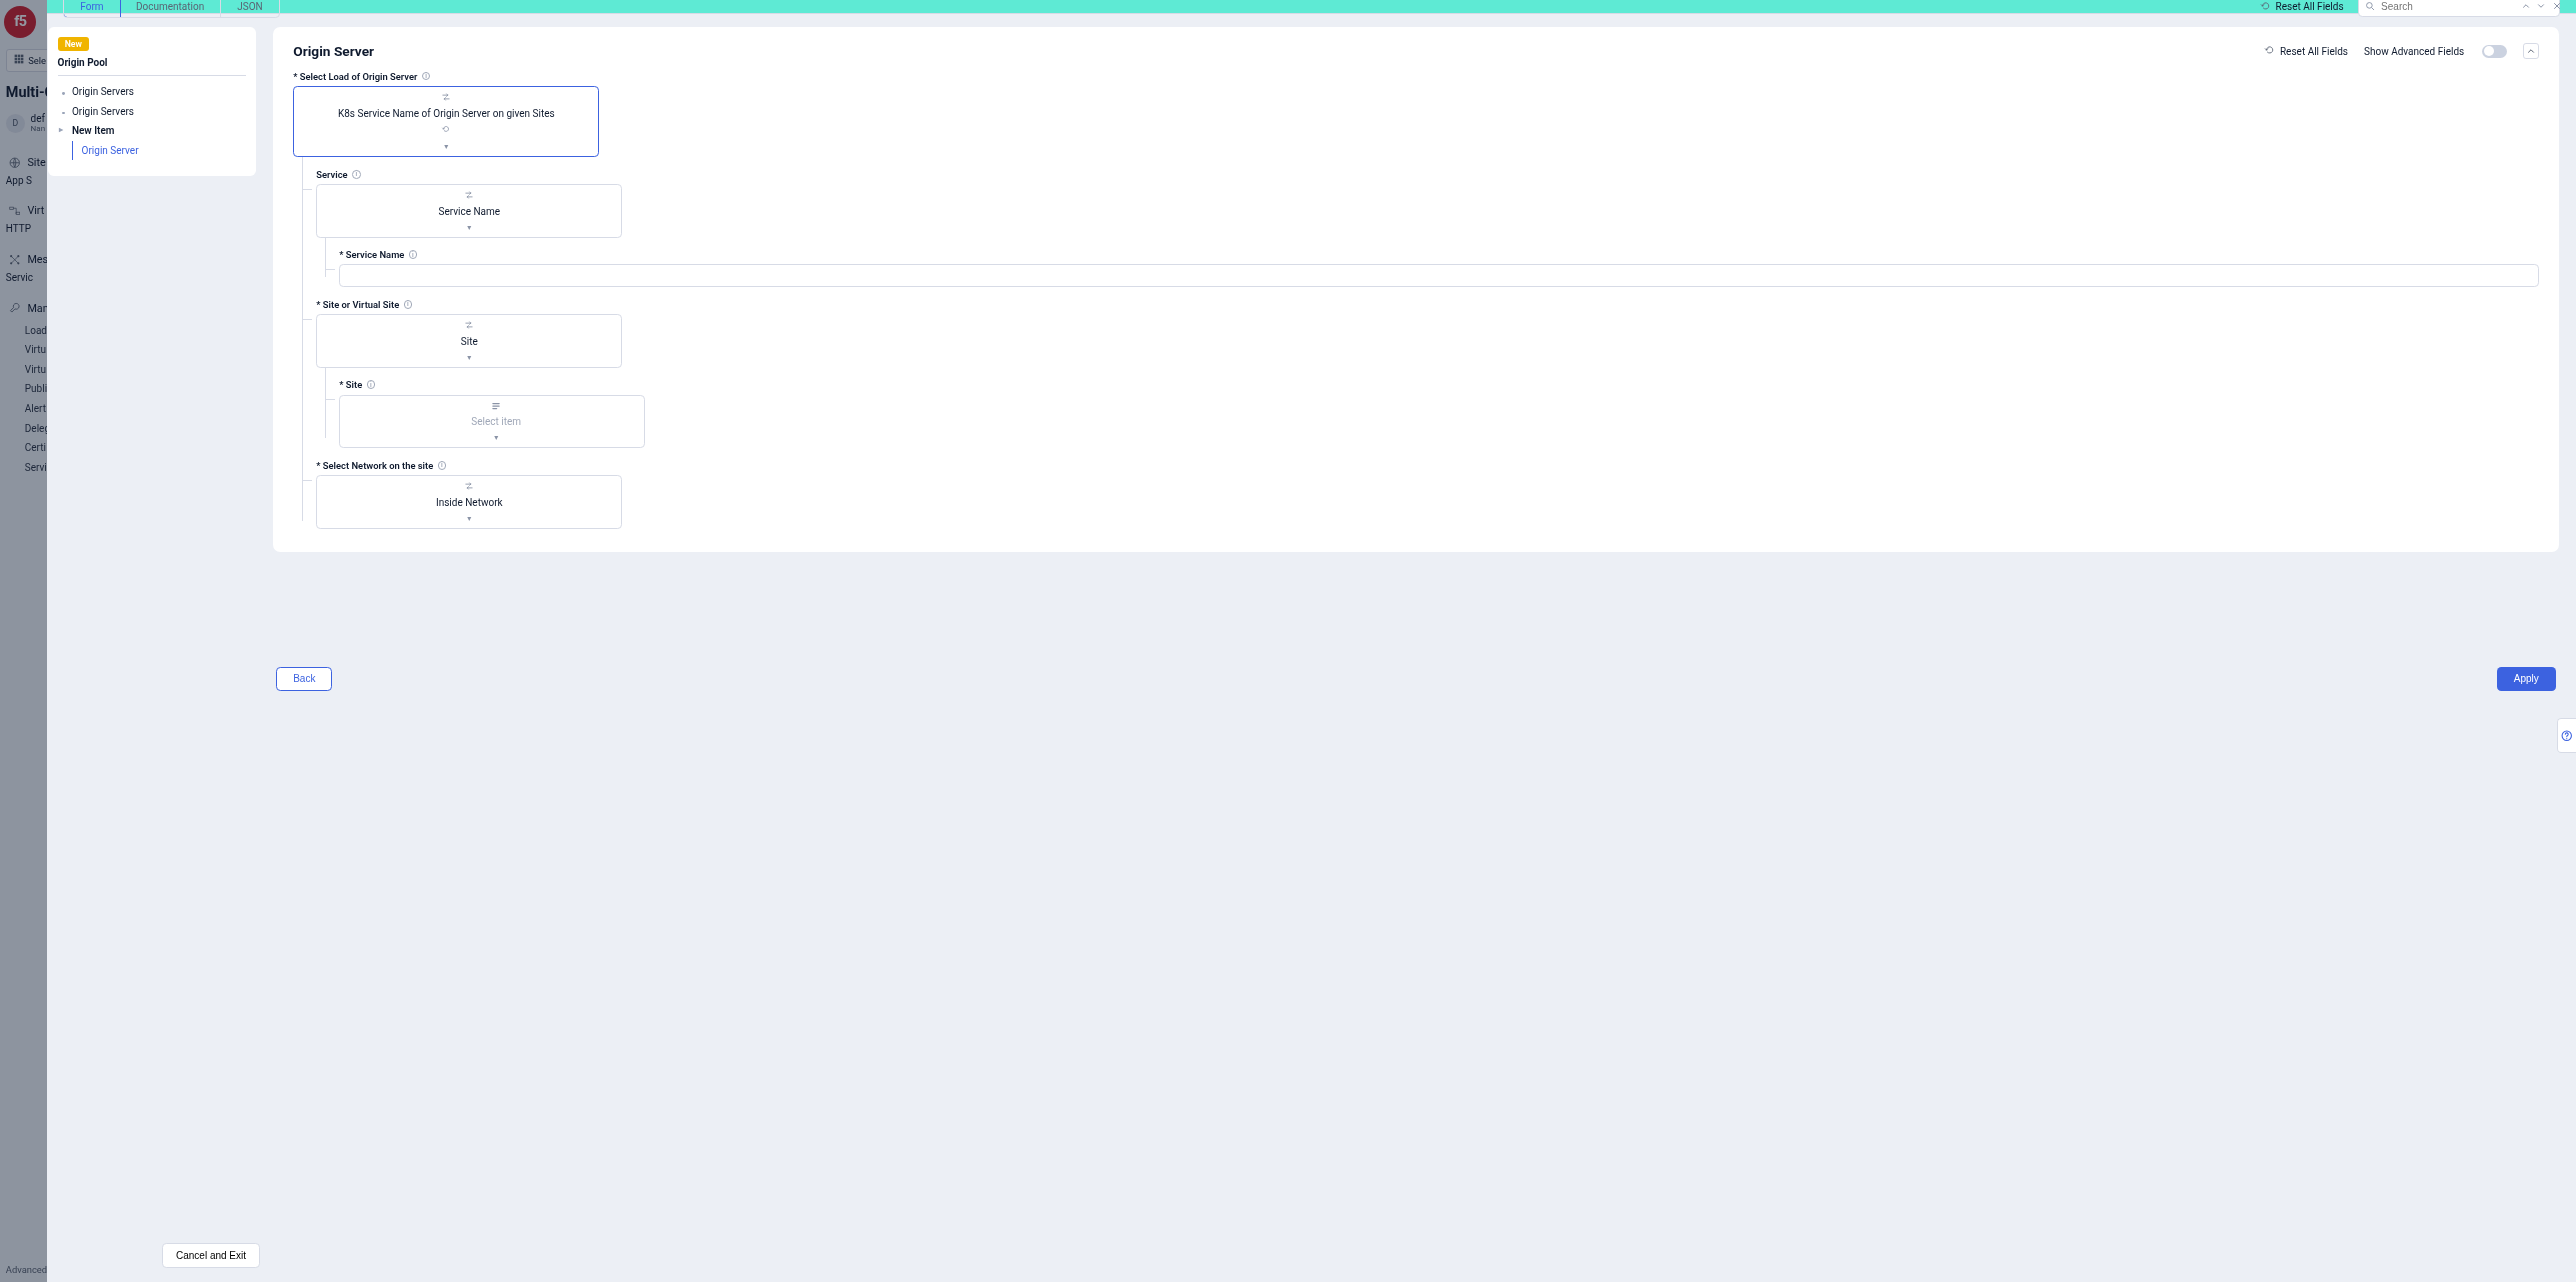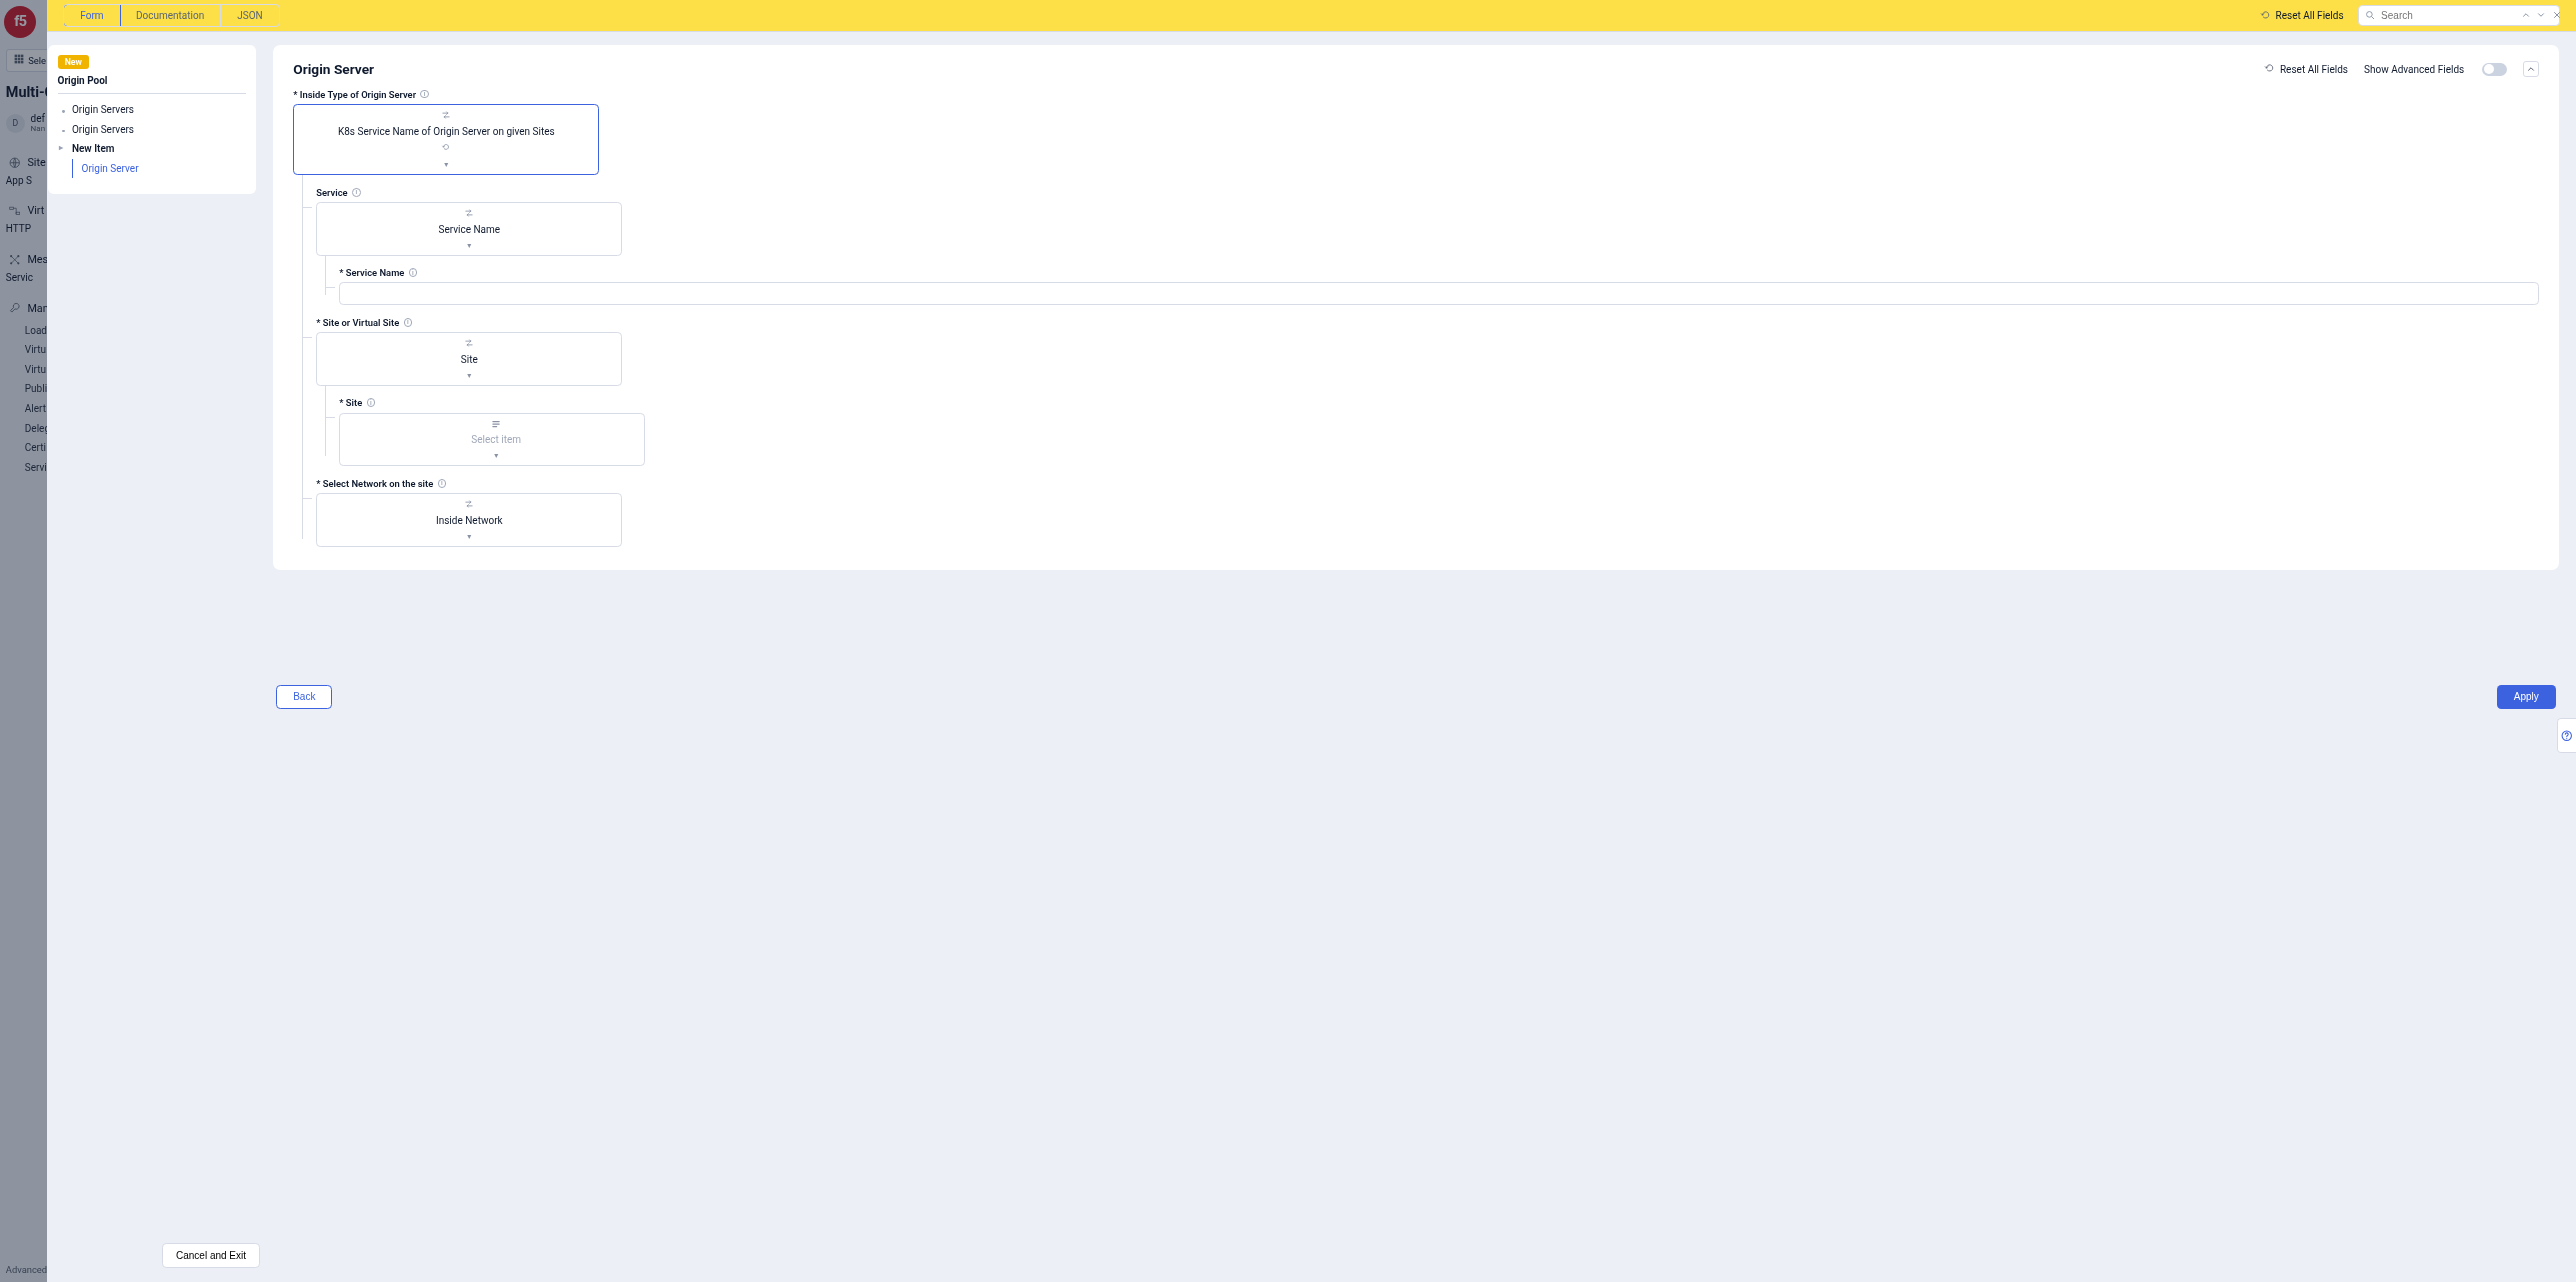--- a/index.html
+++ b/index.html
@@ -113,24 +113,24 @@
     bottom: 0;
     z-index: 2;
     background: var(--bg-page);
     display: flex;
     flex-direction: column;
   }
   .modal-top {
     display: flex;
     align-items: center;
     justify-content: space-between;
-    background: #fde047;
+    background: #5eead4;
     border-bottom: 0.7px solid var(--border);
     padding: 4.3px 16px 4.3px 16px;
-    height: 32px;
+    height: 14px;
   }
   .tab-seg {
     display: flex;
     border: 0.7px solid var(--border);
     border-radius: var(--radius);
     overflow: hidden;
   }
   .tab-seg > div {
     padding: 5px 16px;
     font-size: 10px;
@@ -594,21 +594,21 @@
             </div>
             <div class="collapse-btn">
               <svg class="icn" viewBox="0 0 16 16">
                   <path d="M4 10l4-4 4 4" stroke="#5a6473" fill="none" stroke-width="1.6" stroke-linecap="round"></path>
                 </svg>
             </div>
           </div>
         </div>
 
         <div class="field-label">
-          <span class="req">Inside Type of Origin Server</span>
+          <span class="req">Select Load of Origin Server</span>
           <span class="info-ico">i</span>
         </div>
         <div class="select primary-outline w-type">
           <span class="pre-ico">
               <svg class="icn" viewBox="0 0 16 16">
                 <path d="M3 5h8l-2-2m2 2l-2 2M13 11H5l2 2m-2-2l2-2" stroke="#8a93a6" fill="none" stroke-width="1.4" stroke-linecap="round"></path>
               </svg>
             </span>
           <span class="val">K8s Service Name of Origin Server on given Sites</span>
           <span><svg class="icn" viewBox="0 0 16 16">

